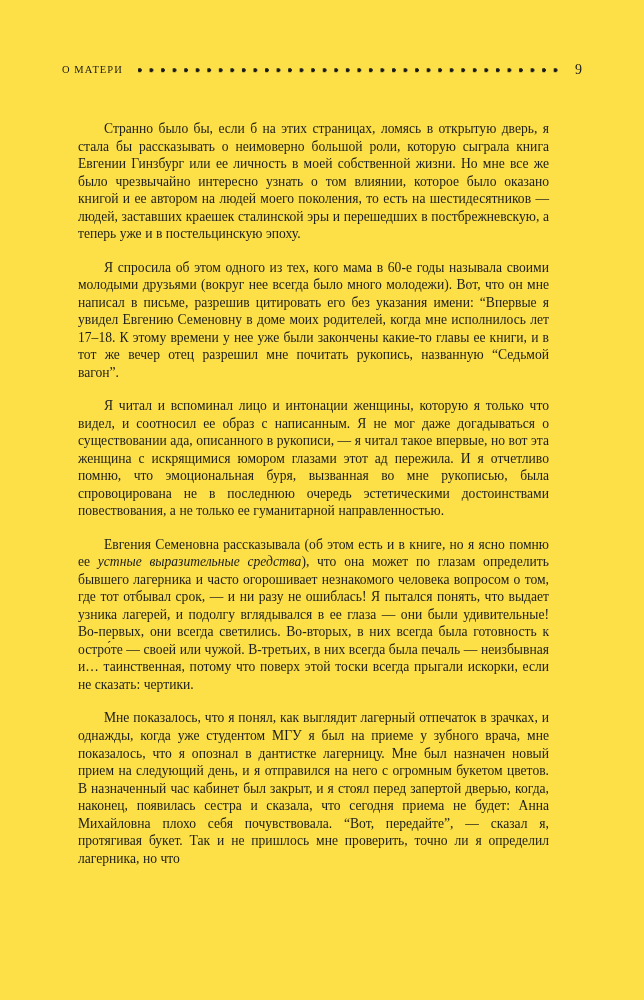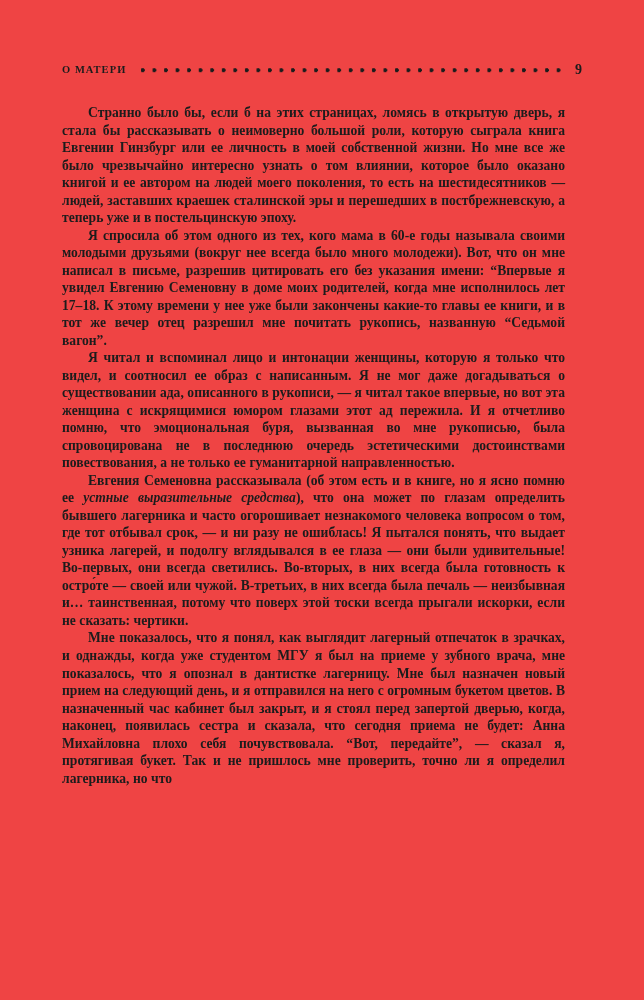--- a/index.html
+++ b/index.html
@@ -12,23 +12,22 @@
     height: 1000px;
     font-family: "Liberation Serif", "DejaVu Serif", serif;
     color: #1c1c1c;
     overflow: hidden;
   }
 
   .page {
     position: relative;
     width: 644px;
     height: 1000px;
-    background: #ef4444;
+    background: #fde047;
     box-sizing: border-box;
-    font-weight: bold;
   }
 
   
   .running-head {
     position: absolute;
     left: 62px;
     right: 62px;
     top: 61px;
     height: 18px;
     display: flex;
@@ -76,21 +75,21 @@
 
   
   .textblock {
     position: absolute;
     left: 62px;
     top: 104px;
     width: 503px;
   }
 
   .para {
-    margin: 0;
+    margin: 16px;
     font-size: 13.6px;
     line-height: 17.52px;
     text-align: justify;
     text-justify: inter-word;
     text-indent: 26px;
     hyphens: manual;
     word-spacing: 0.1px;
     color: #1c1c1c;
   }
 

